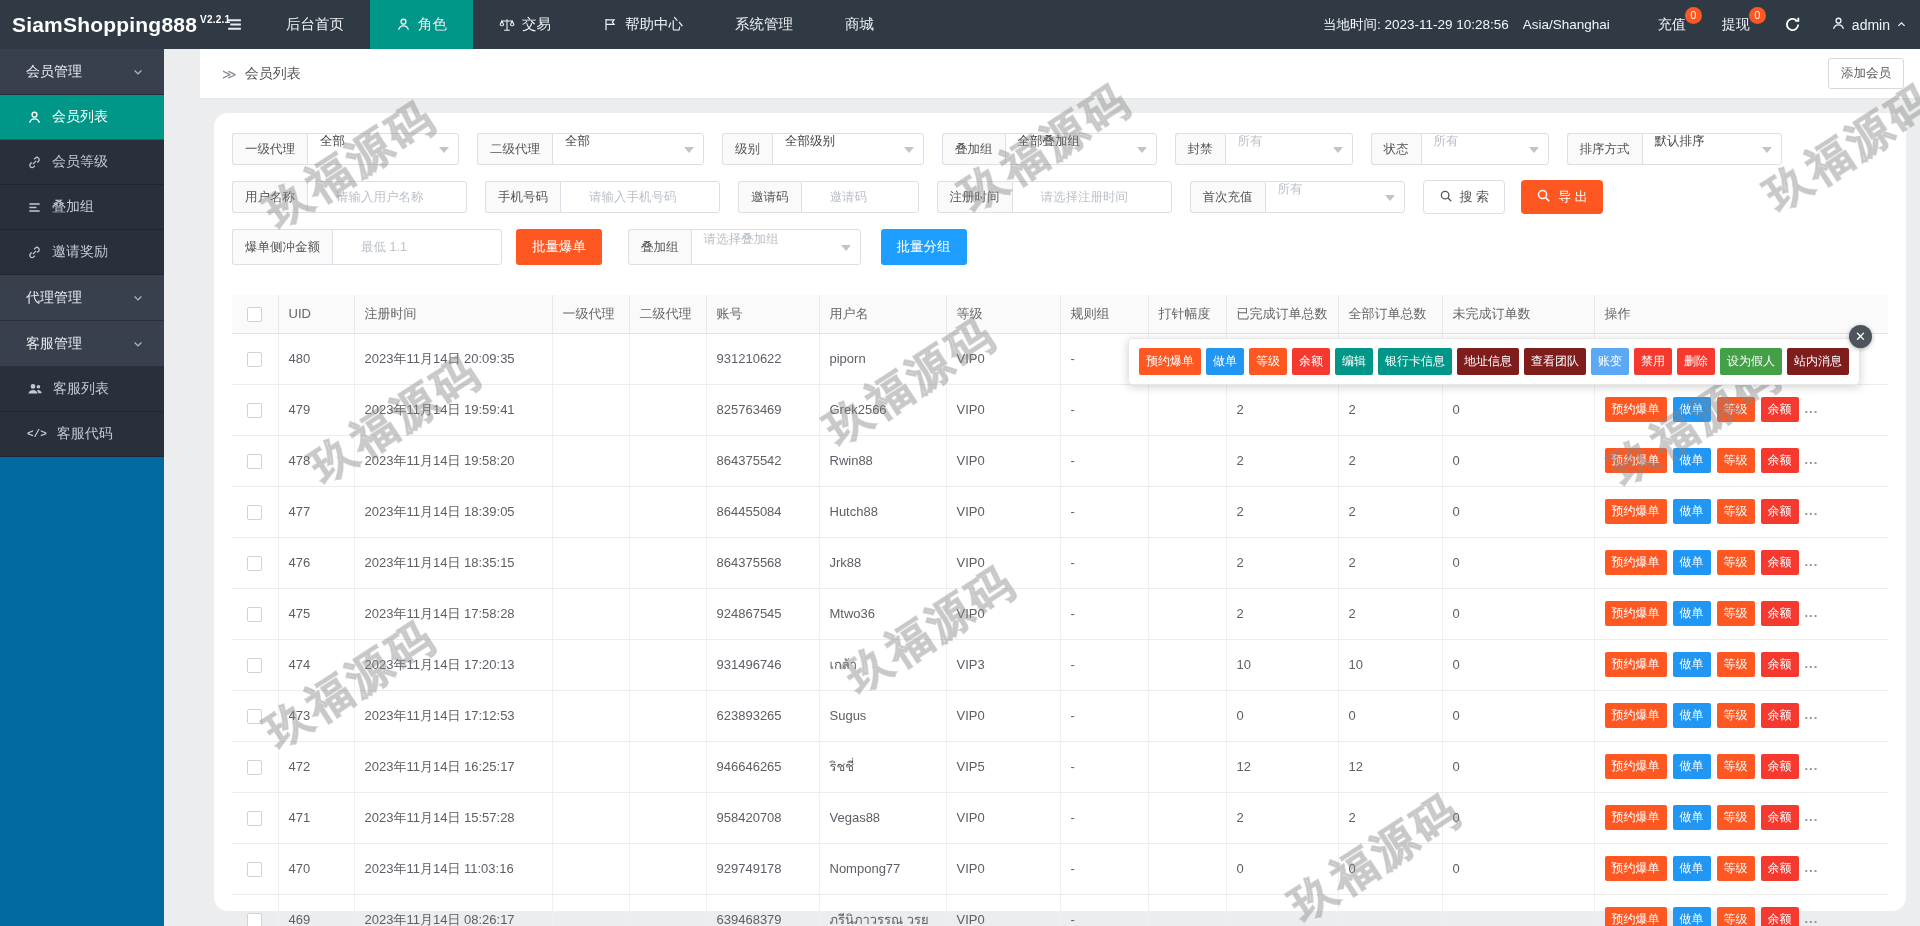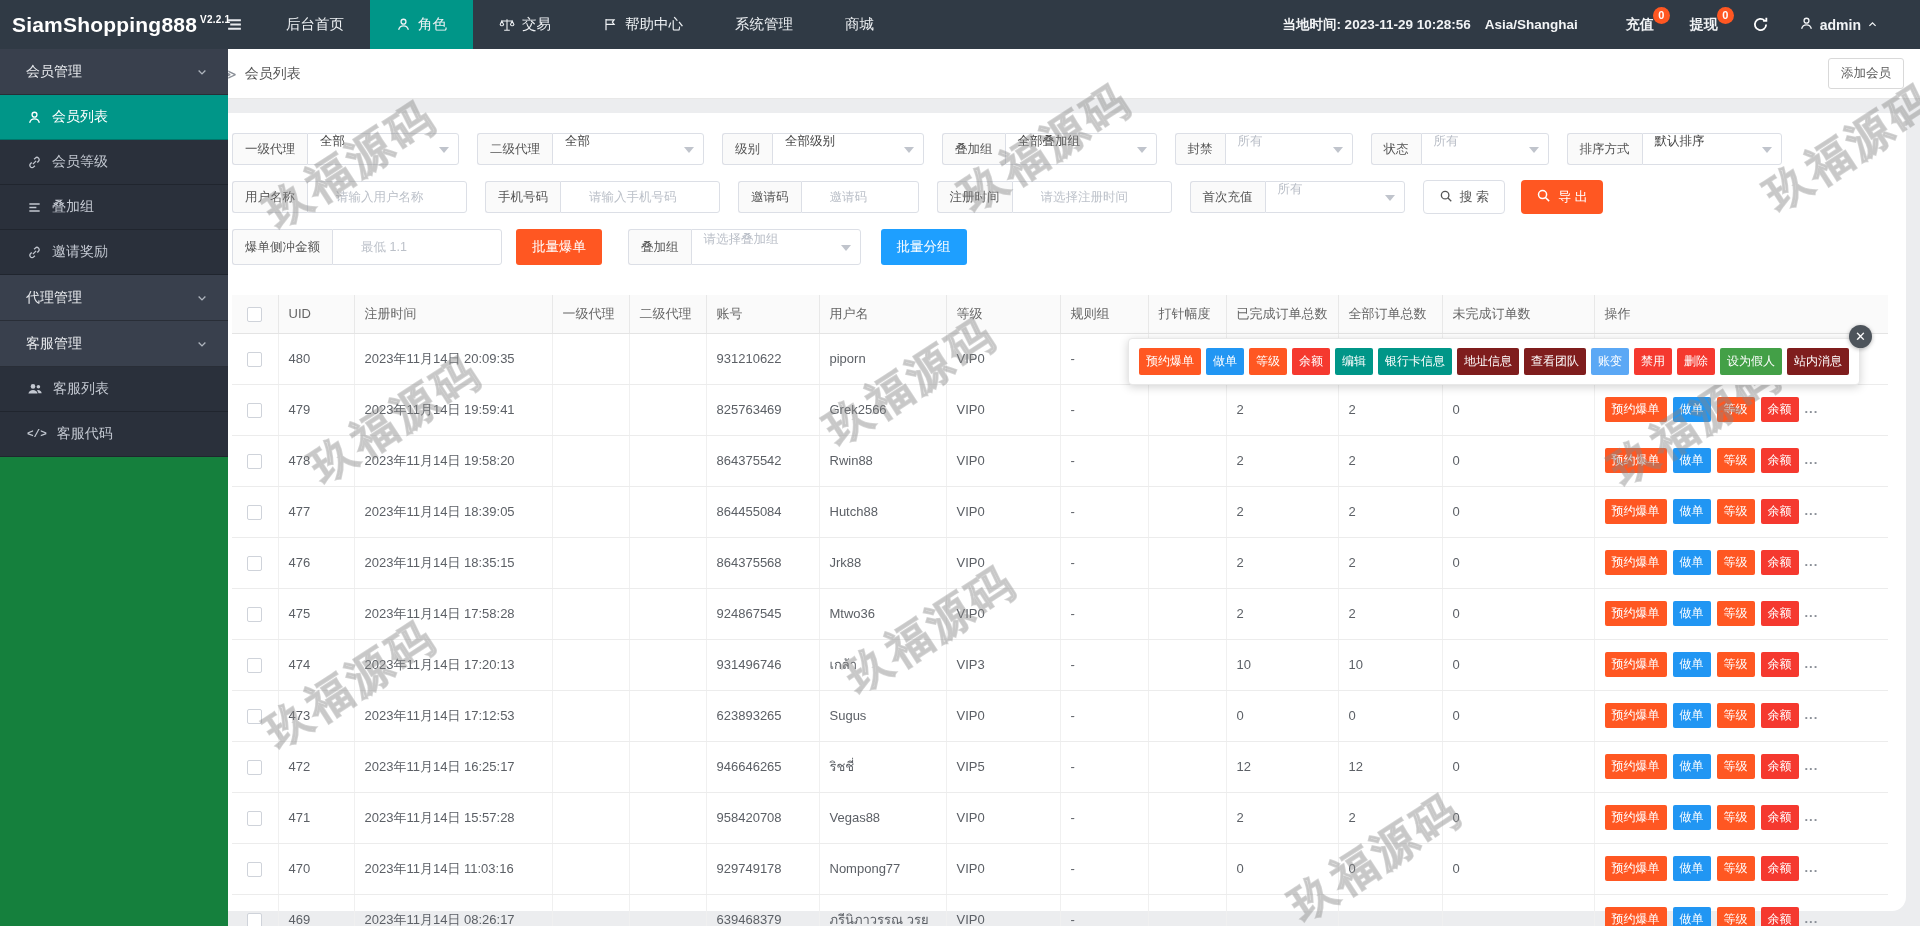--- a/index.html
+++ b/index.html
@@ -7,30 +7,30 @@
 
   
   .navbar { position:absolute; left:0; top:0; width:1920px; height:49px; background:#303a45; display:flex; align-items:stretch; color:#fff; z-index:100; }
   .logo { width:208px; display:flex; align-items:center; padding-left:12px; font-size:21px; font-weight:bold; letter-spacing:.2px; white-space:nowrap; }
   .logo sup { font-size:10px; font-weight:bold; margin-left:3px; transform:translateY(-5px); }
   .nav-burger { width:52px; display:flex; align-items:center; justify-content:center; cursor:pointer; color:#e8eaee; }
   .nav-menu { display:flex; align-items:stretch; }
   .nav-item { display:flex; align-items:center; gap:7px; padding:0 26px; font-size:14.5px; color:#eef1f4; cursor:pointer; }
   .nav-item.active { background:#009688; }
   .nav-item .icon svg { display:block; }
-  .nav-right { margin-left:auto; display:flex; align-items:center; padding-right:36px; font-size:13.5px; color:#f2f4f6;font-weight:bold; }
+  .nav-right { margin-left:auto; display:flex; align-items:center; padding-right:7px; font-size:13.5px; color:#f2f4f6; }
   .nav-time { margin-right:14px; }
   .nav-tz { margin-right:30px; }
   .nav-chip { position:relative; padding:0 18px; font-size:14px; cursor:pointer; }
   .badge { position:absolute; top:-9px; right:2px; min-width:17px; height:17px; border-radius:9px; background:#ff5722; color:#fff; font-size:11px; font-style:normal; display:flex; align-items:center; justify-content:center; padding:0 4px; }
   .nav-refresh { padding:0 16px; cursor:pointer; display:flex; align-items:center; color:#fff; }
   .nav-user { display:flex; align-items:center; gap:6px; padding:0 6px 0 14px; font-size:14px; cursor:pointer; }
 
   
-  .sidebar { position:absolute; left:0; top:49px; width:228px; height:877px; background:#15803d; z-index:90; }
+  .sidebar { position:absolute; left:0; top:49px; width:164px; height:877px; background:#0369a1; z-index:90; }
   .side-group-header { height:46px; display:flex; align-items:center; padding:0 20px 0 26px; background:#39404d; color:#e8eaee; font-size:14px; border-bottom:1px solid rgba(0,0,0,.28); cursor:pointer; }
   .side-group-header .chev { margin-left:auto; color:#aeb4bd; display:flex; }
   .side-item { height:45px; display:flex; align-items:center; gap:10px; padding-left:27px; color:#c3c8d1; font-size:14px; border-bottom:1px solid rgba(0,0,0,.22); cursor:pointer; background:#2a303b; }
   .side-item .icon { display:flex; color:#c3c8d1; }
   .side-item.active { background:#009688; color:#fff; }
   .side-item.active .icon { color:#fff; }
   .side-item .code-glyph { font-size:11px; font-weight:bold; font-family:"Liberation Mono","DejaVu Sans Mono",monospace; }
 
   
   .main { position:absolute; left:200px; top:49px; width:1720px; height:877px; overflow:hidden; }

